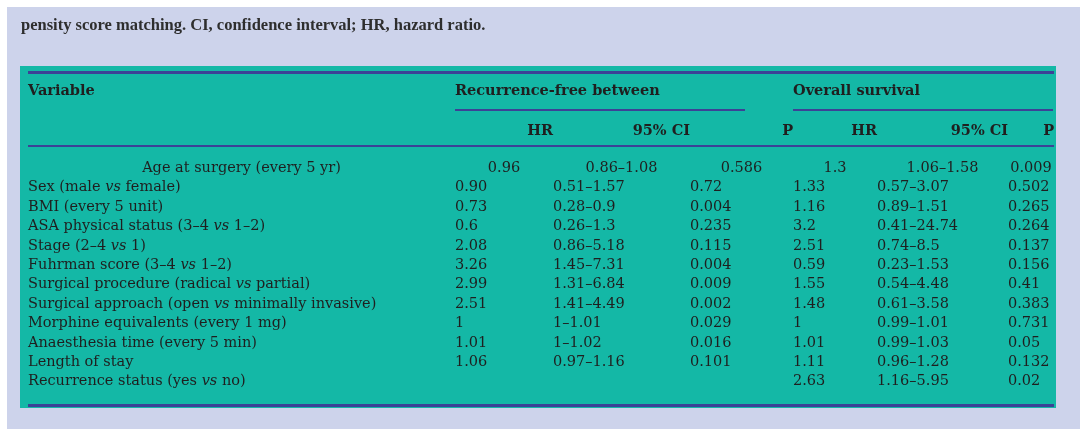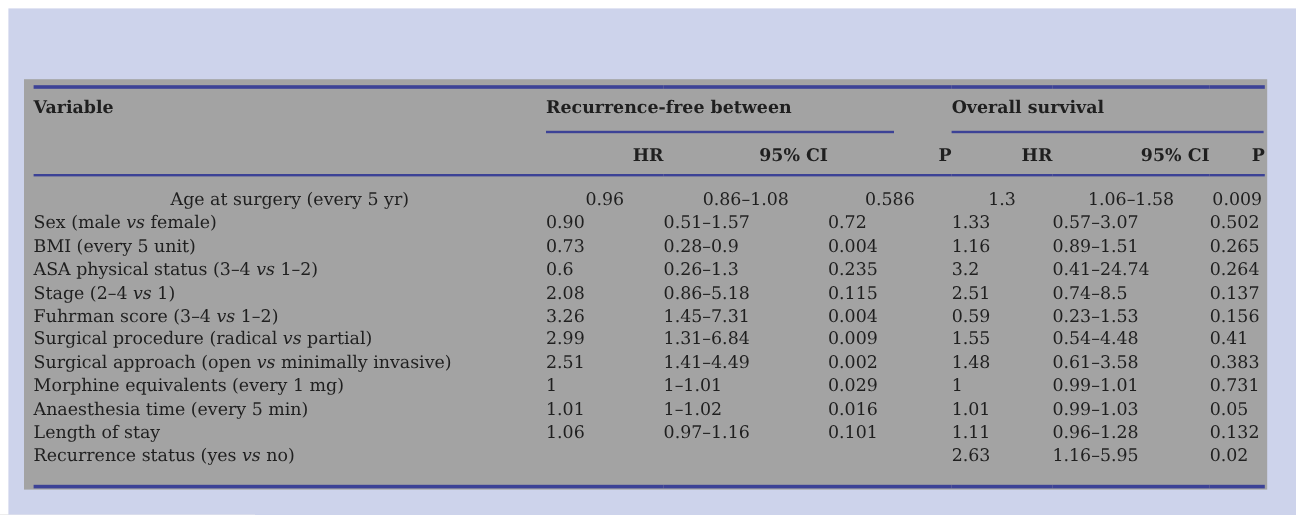--- a/index.html
+++ b/index.html
@@ -22,21 +22,21 @@
   .caption{
     position:absolute;left:21px;top:13px;width:1046px;
     font-family:"Liberation Serif", serif;
     font-size:16.5px;font-weight:700;color:#2e2e2e;line-height:23px;
   }
   .caption .l1{text-align:justify;text-align-last:justify;white-space:normal;}
   .caption .tbl-label{color:var(--green);}
   
   .card{
     position:absolute;left:20px;top:66px;width:1036px;height:342px;
-    background:#a3a3a3;
+    background:#14b8a6;
   }
   table.stats{
     margin:5px 0 0 8px;
     width:1026px;
     border-collapse:collapse;table-layout:fixed;
     border-top:3px solid var(--navy);
     border-bottom:3.5px solid var(--navy);
     color:var(--ink);
     font-size:14.5px;
   }
@@ -51,20 +51,21 @@
   tbody tr:first-child td{padding-top:11px;text-align:center;}
   tbody tr:last-child td{padding-bottom:13px;}
   td.var i, th i{font-style:italic;text-align:right;}
 </style>
 </head>
 <body>
 
 <div class="page-bg"></div>
 
 <div class="caption">
+  <div class="l2">pensity score matching. CI, confidence interval; HR, hazard ratio.</div>
 </div>
 
 <div class="card">
   <table class="stats">
     <colgroup>
       <col style="width:427px">
         <col style="width:98px">
         <col style="width:137px">
         <col style="width:103px">
       <col style="width:84px">

